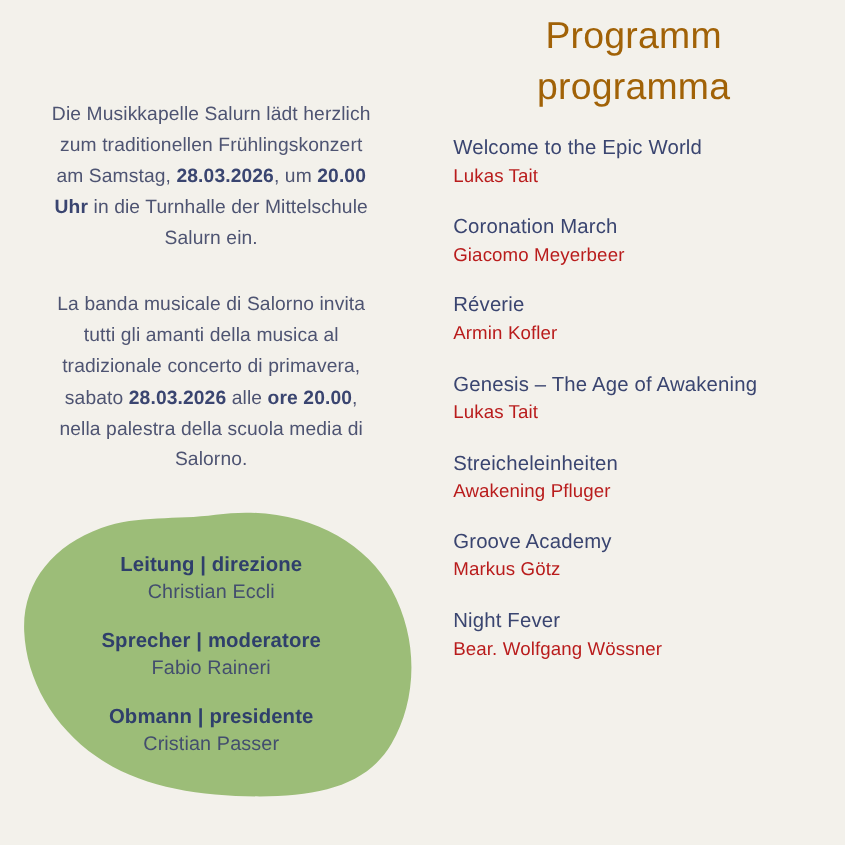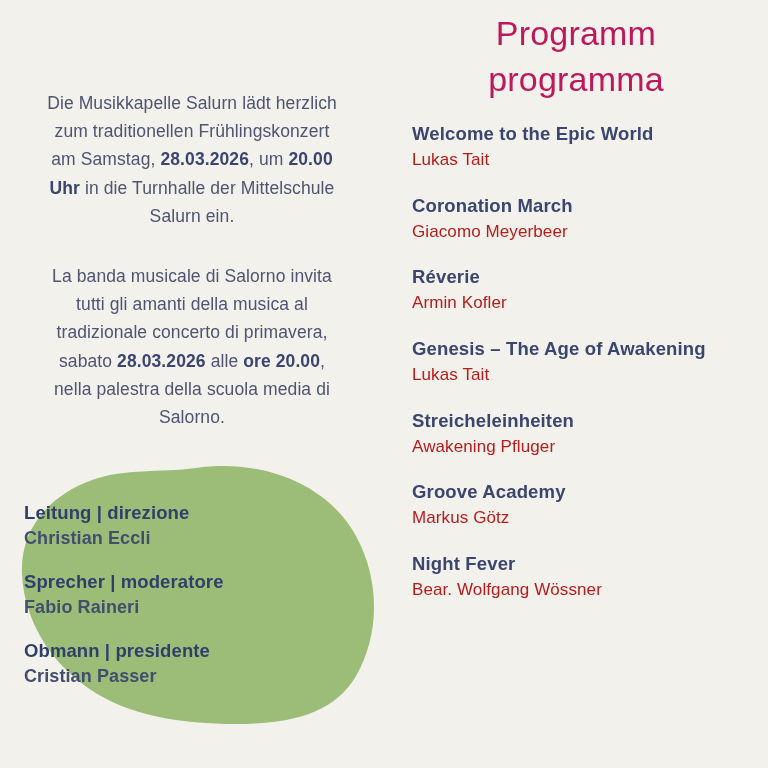--- a/index.html
+++ b/index.html
@@ -58,71 +58,72 @@
   .blob-svg {
     display: block;
     width: 384px;
     height: 316px;
   }
   .credits {
     position: absolute;
     left: 24px;
     top: 500px;
     width: 336px;
+    text-align: center;
   }
   .credit-block { margin-bottom: 17px; }
   .credit-block:last-child { margin-bottom: 0; }
   .credit-role {
     color: #2f3f6b;
     font-weight: 700;
     font-size: 18.5px;
     line-height: 1.42;
     letter-spacing: 0.1px;
   }
   .credit-name {
     color: #434e6e;
-    font-weight: 700;
+    font-weight: 400;
     font-size: 18px;
     line-height: 1.42;
     letter-spacing: 0.1px;
   }
 
   
   .right-col {
     position: absolute;
     left: 384px;
     top: 0;
     width: 384px;
     height: 768px;
   }
   .prog-title {
     position: absolute;
     left: 0;
     top: 10px;
     width: 384px;
     text-align: center;
-    color: #be185d;
+    color: #a16207;
     font-weight: 400;
     font-size: 34px;
     line-height: 1.36;
     letter-spacing: 0.2px;
   }
   .prog-title .line2 { display: block; }
 
   .prog-list {
     position: absolute;
     left: 28px;
     top: 122px;
     width: 356px;
   }
   .prog-item { margin-bottom: 21px; }
   .prog-item:last-child { margin-bottom: 0; }
   .prog-piece {
     color: #3a4570;
-    font-weight: 700;
+    font-weight: 400;
     font-size: 18.5px;
     line-height: 1.3;
     letter-spacing: 0.15px;
     white-space: nowrap;
   }
   .prog-composer {
     color: #b91c1c;
     font-weight: 400;
     font-size: 17px;
     line-height: 1.45;

